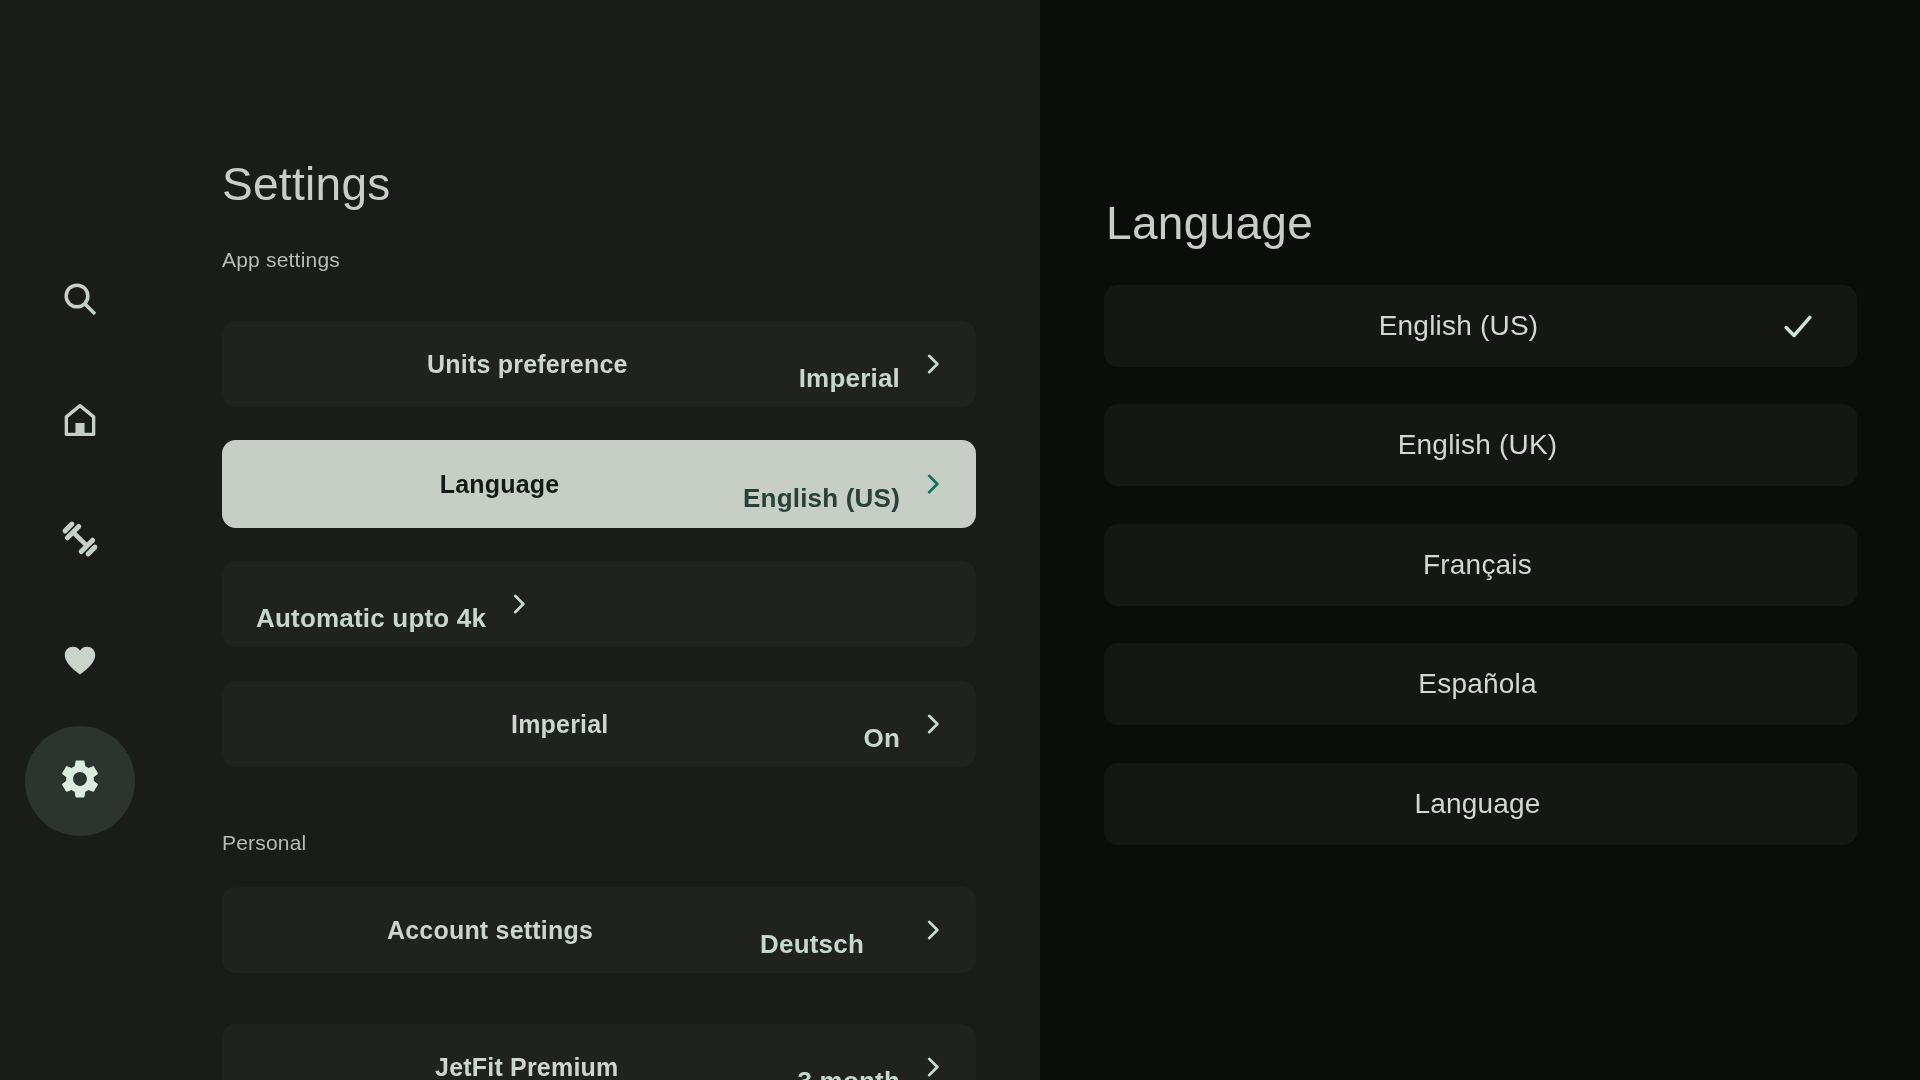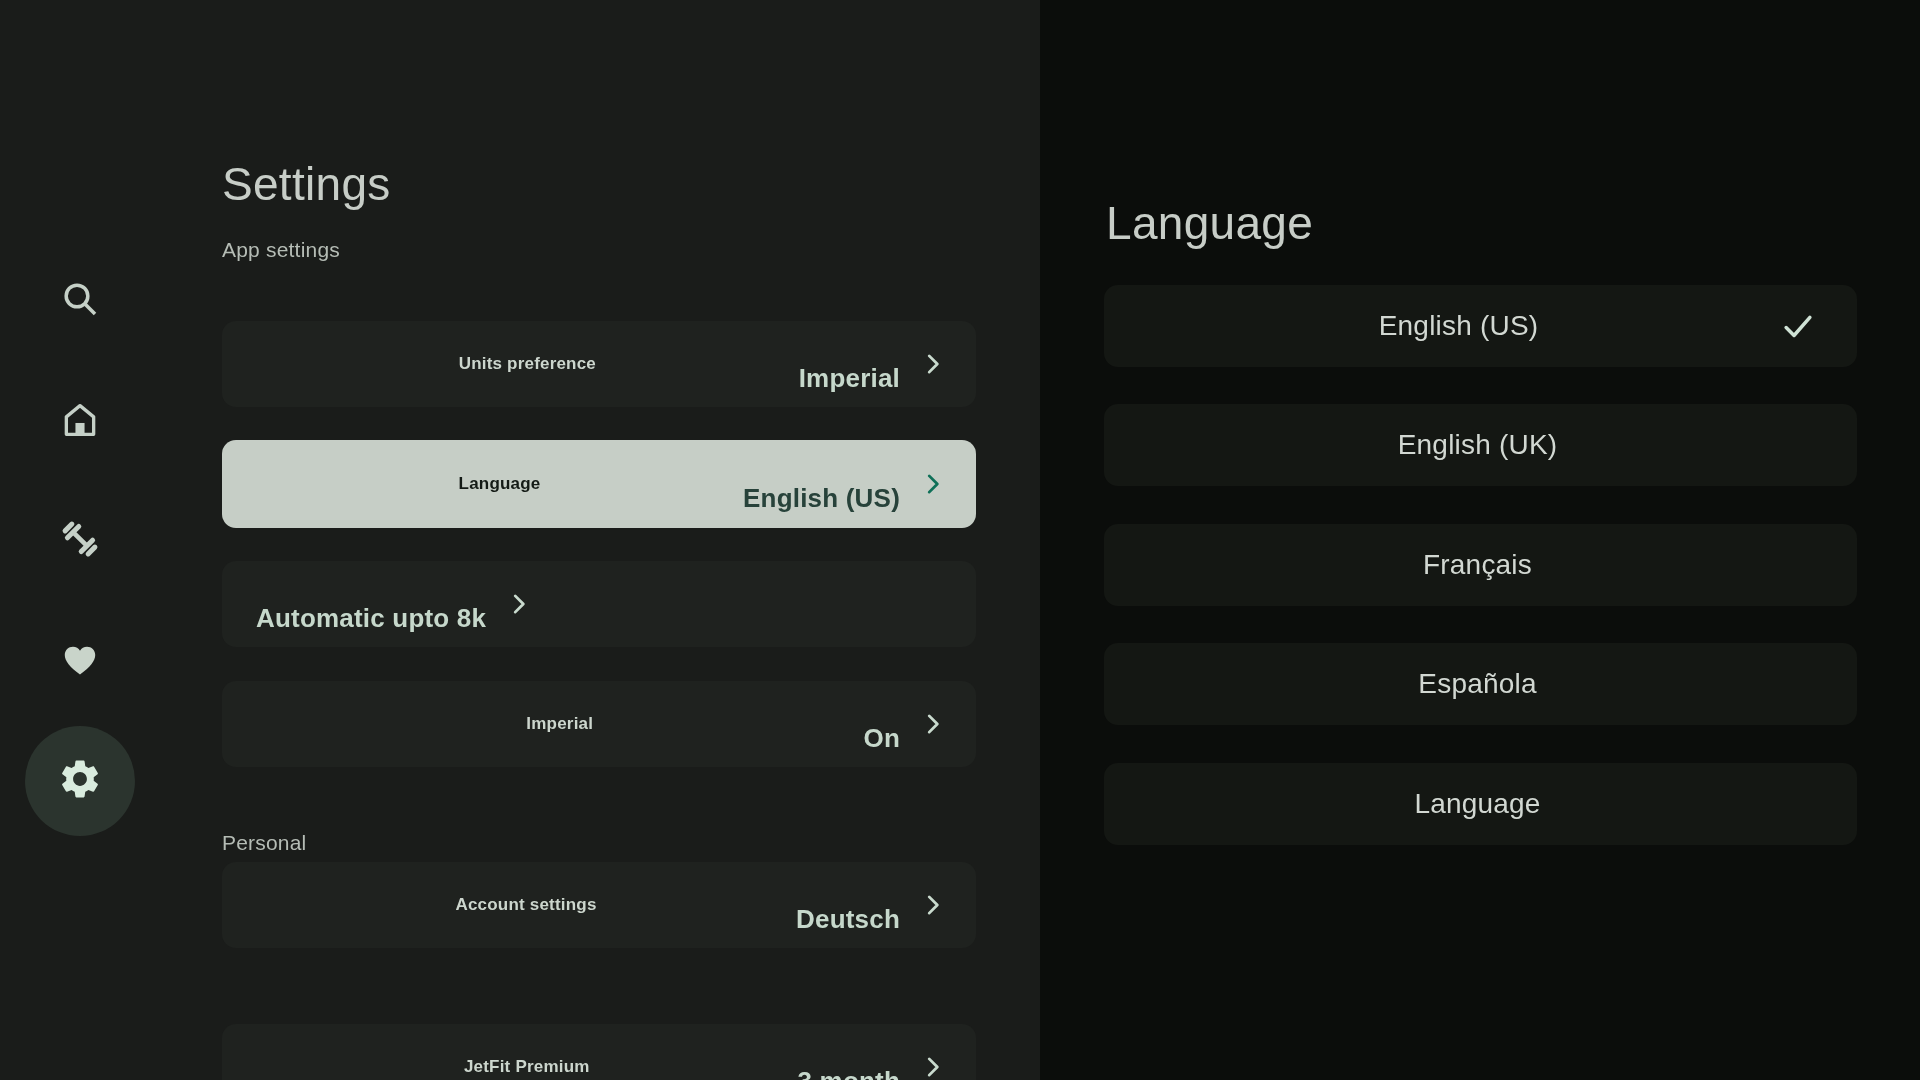--- a/index.html
+++ b/index.html
@@ -30,36 +30,36 @@
   
   .panel-title {
     position: absolute; left: 222px; font-size: 46px; font-weight: 500;
     color: #c7cdc7; letter-spacing: 0.3px; line-height: 1.1;
   }
   .title-settings { top: 128px; }
   .section-label {
     position: absolute; left: 222px; font-size: 21px; font-weight: 400;
     color: #b5bcb5; letter-spacing: 0.2px;
   }
-  .label-app { top: 238px; }
+  .label-app { top: 248px; }
   .label-personal { top: 831px; }
 
   .row {
     position: absolute; left: 222px; width: 754px; height: 86px;
     background: #1f221f; border-radius: 14px; box-sizing: border-box;
     display: flex; align-items: center; padding: 0 30px 0 34px; cursor: pointer;
   }
   .row-units    { top: 321px; }
   .row-language { top: 440px; height: 88px; }
   .row-video    { top: 561px; }
   .row-subs     { top: 681px; }
-  .row-account  { top: 862px; }
+  .row-account  { top: 887px; gap: 36px; }
   .row-premium  { top: 1024px; }
 
-  .row .row-label { flex: 1; font-size: 17px; font-weight: 600; color: #ccd6cd; letter-spacing: 0.2px; }
+  .row .row-label { flex: 1; font-size: 25px; font-weight: 600; color: #ccd6cd; letter-spacing: 0.2px; }
   .row .row-value { font-size: 26px; font-weight: 600; color: #c6d8cb; margin-right: 20px; letter-spacing: 0.2px; margin-top: 28px; }
   .row .chevron { width: 26px; height: 28px; color: #c9dbce; flex: 0 0 auto; }
   .row .chevron svg { width: 100%; height: 100%; display: block; }
 
   .row.selected { background: #c6cec6; }
   .row.selected .row-label { color: #141b16; }
   .row.selected .row-value { color: #27423a; }
   .row.selected .chevron { color: #0f7058; }
 
   
@@ -155,21 +155,21 @@
       <span class="row-label">Language</span>
       <span class="row-value">English (US)</span>
       <span class="chevron">
         <svg viewBox="0 0 24 24" fill="none" stroke="currentColor" stroke-width="2.6" stroke-linecap="round" stroke-linejoin="round">
             <polyline points="8.5 4.5 16 12 8.5 19.5"></polyline>
           </svg>
       </span>
     </div>
 
     <div class="row row-video">
-      <span class="row-value">Automatic upto 8k</span>
+      <span class="row-value">Automatic upto 4k</span>
       <span class="chevron">
         <svg viewBox="0 0 24 24" fill="none" stroke="currentColor" stroke-width="2.6" stroke-linecap="round" stroke-linejoin="round">
             <polyline points="8.5 4.5 16 12 8.5 19.5"></polyline>
           </svg>
       </span>
     </div>
 
     <div class="row row-subs">
       <span class="row-label">Imperial</span>
       <span class="row-value">On</span>

